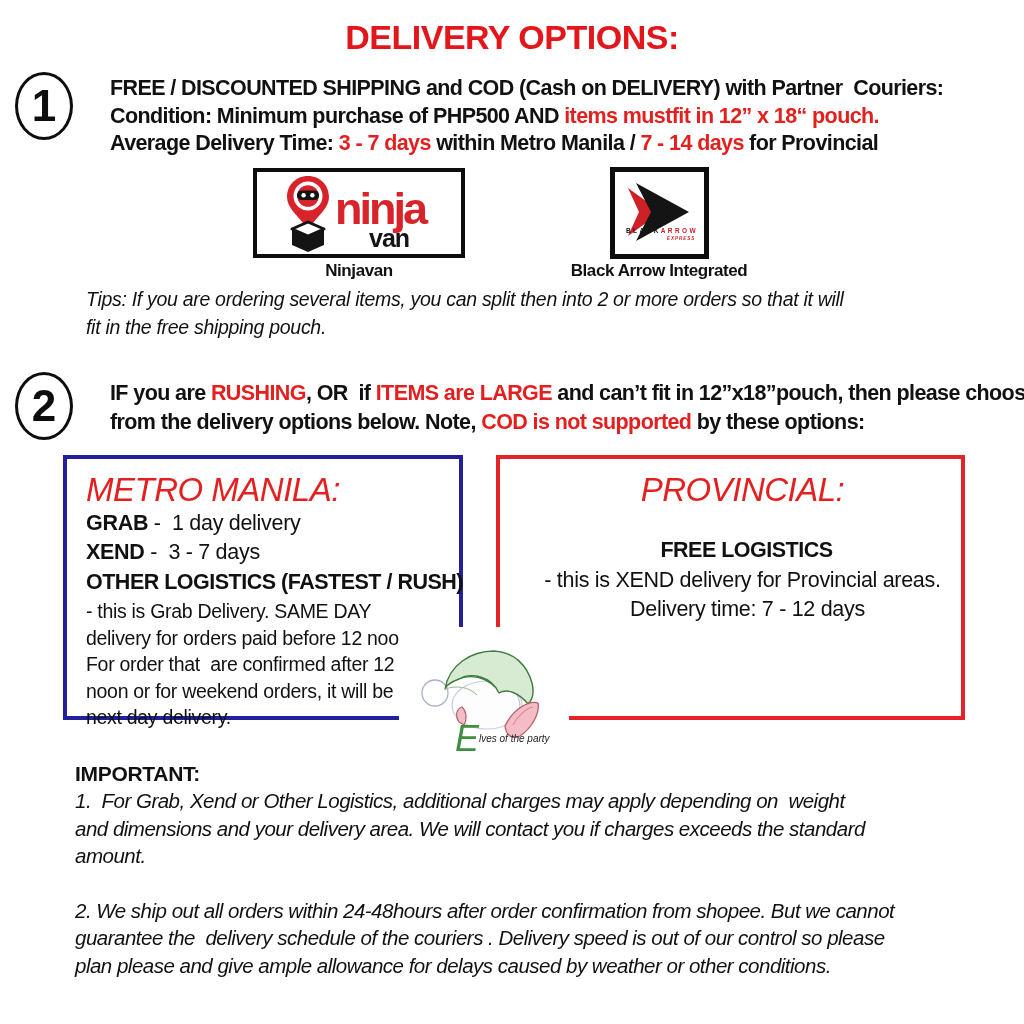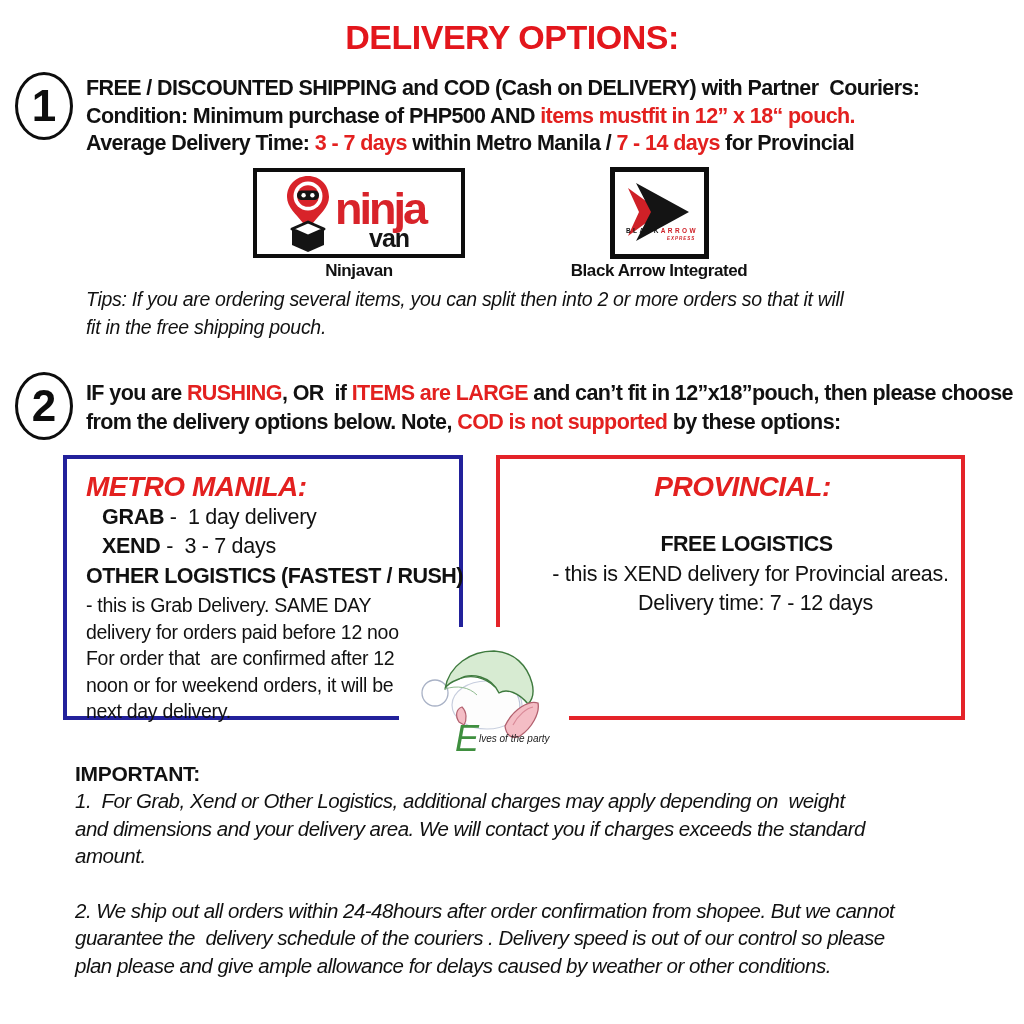--- a/index.html
+++ b/index.html
@@ -14,29 +14,29 @@
   .bold{font-weight:bold;}
   .title{
     width:1024px;text-align:center;top:18px;left:0;
     font-size:34px;font-weight:bold;color:#e3161c;letter-spacing:-0.5px;
   }
   .num-circle{
     width:52px;height:62px;border:3.5px solid #0d0d0d;border-radius:50%;
     display:flex;align-items:center;justify-content:center;
     font-size:44px;font-weight:bold;color:#0d0d0d;background:#fff;
   }
-  .sec-text{font-size:21.5px;font-weight:bold;line-height:27.5px;letter-spacing:-0.6px;}
+  .sec-text{font-size:21.5px;font-weight:bold;line-height:27.5px;letter-spacing:-0.6px;margin-left:24px;}
   .logo-frame{background:#fff;border:4px solid #0d0d0d;box-sizing:border-box;}
   .logo-label{font-size:17px;font-weight:bold;text-align:center;letter-spacing:-0.4px;}
   .tips{font-size:19.5px;font-style:italic;line-height:27.5px;letter-spacing:-0.3px;}
   .opt-box{box-sizing:border-box;background:#fff;}
   .box-blue{border:4px solid #22219b;}
   .box-red{border:4px solid #e42329;}
-  .box-title{font-size:28px;font-weight:bold;font-style:italic;color:#e3201f;letter-spacing:-0.5px;}
-  .box-row{font-size:21.5px;line-height:29px;letter-spacing:-0.3px;margin-left:16px;}
+  .box-title{font-size:33px;font-weight:normal;font-style:italic;color:#e3201f;letter-spacing:-0.5px;}
+  .box-row{font-size:21.5px;line-height:29px;letter-spacing:-0.3px;}
   .box-sub{font-size:21.5px;font-weight:bold;letter-spacing:-0.5px;line-height:31px;}
   .box-para{font-size:19.5px;line-height:26.5px;letter-spacing:-0.3px;}
   .watermark{background:#fff;}
   .imp-head{font-size:21px;font-weight:bold;letter-spacing:-0.3px;line-height:27px;}
   .note-line{font-size:20.5px;line-height:27.5px;letter-spacing:-0.5px;font-style:italic;}
   svg text{font-family:"Liberation Sans","DejaVu Sans",sans-serif;}
 </style>
 </head>
 <body>
 

